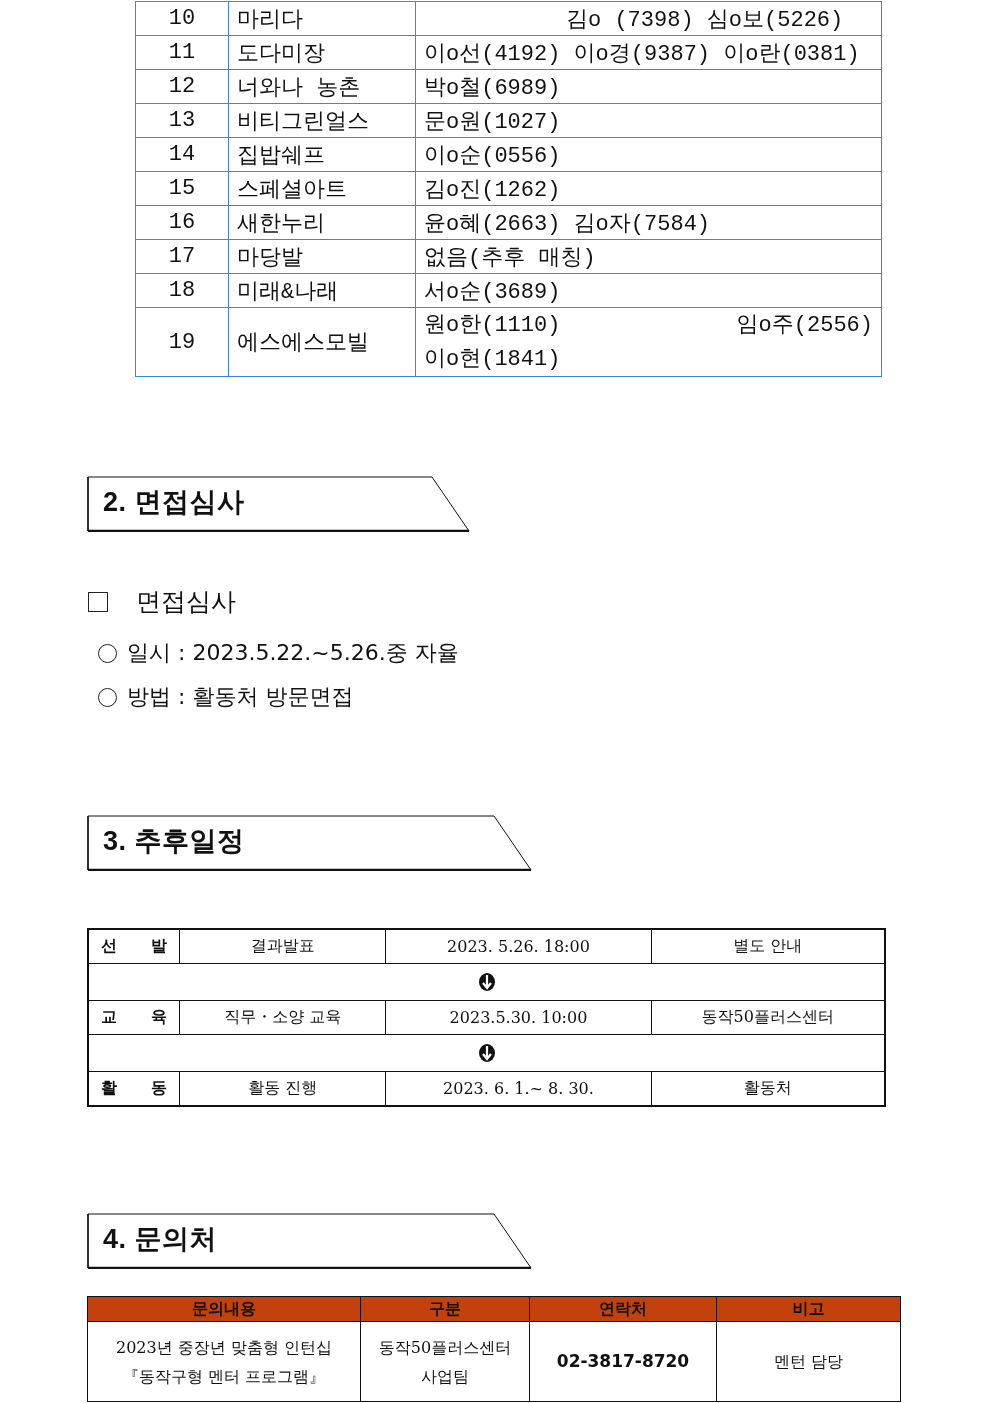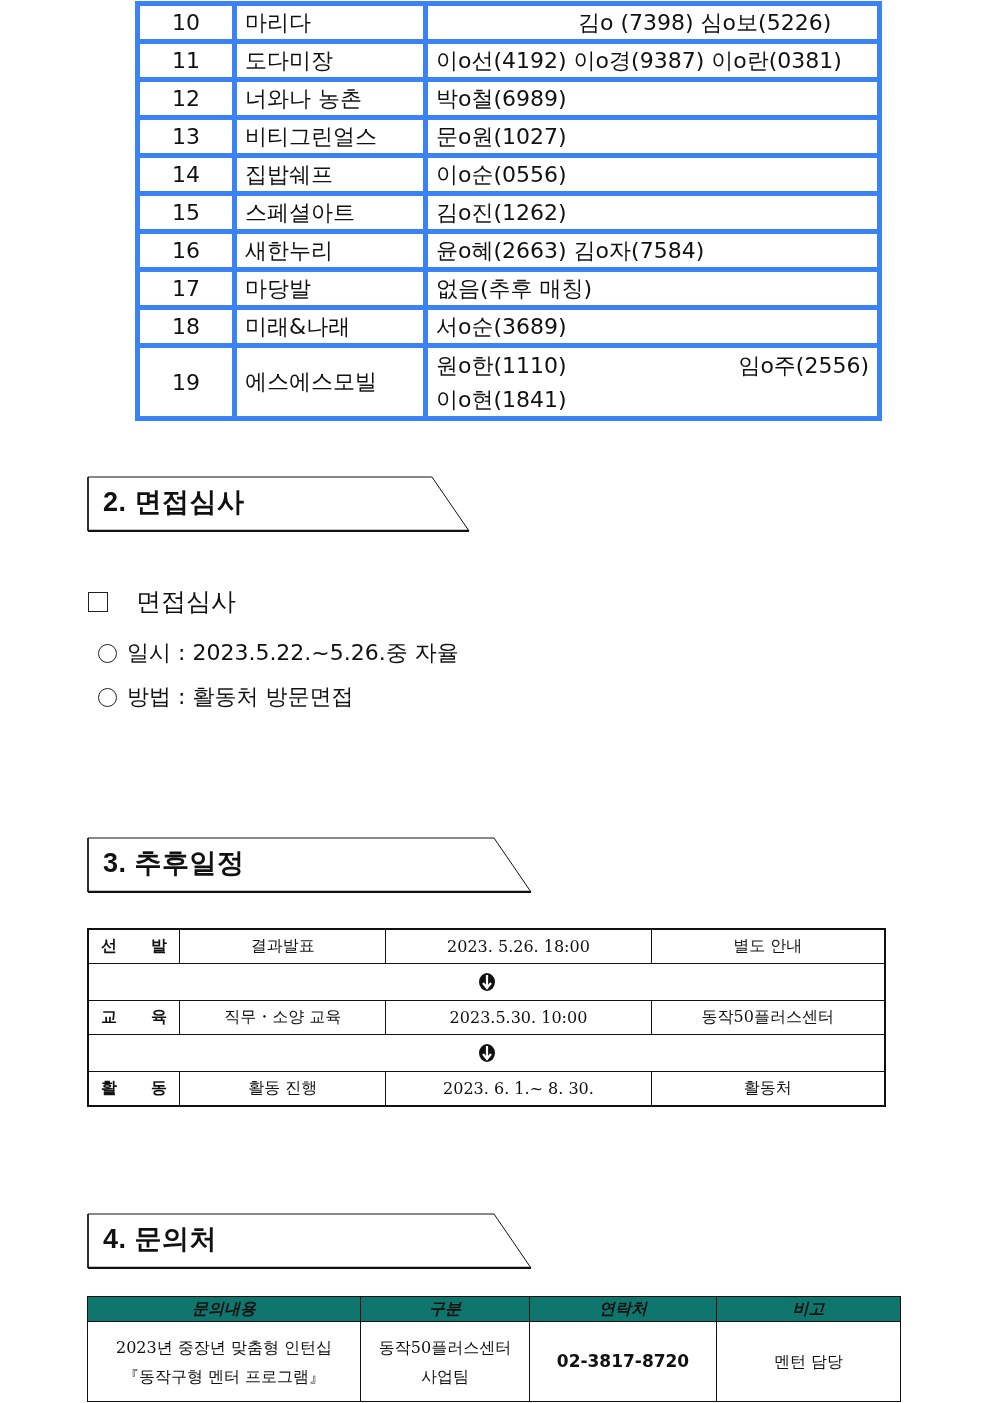--- a/index.html
+++ b/index.html
@@ -2,21 +2,21 @@
 <html><head>
 <meta charset="utf-8">
 <style>
   html, body { margin:0; padding:0; background:#fff; }
   body { width:992px; height:1403px; position:relative; overflow:hidden;
          font-family:"DejaVu Sans", sans-serif; color:#111; }
   .abs { position:absolute; }
 
   
   #t1 { left:135px; top:1px; width:747px; border-collapse:collapse; font-size:22px; }
-  #t1 td { border:5px solid #3b82f6; height:33px; padding:0 8px; white-space:nowrap; }
+  #t1 td { border:1px solid #3b82f6; height:33px; padding:0 8px; white-space:nowrap;font-family:Liberation Mono, monospace; }
   #t1 td.no { width:76px; text-align:center; }
   #t1 td.co { width:170px; }
   #t1 td.nm { }
   #t1 tr.tall td { height:68px; }
   .row10-names { padding-left:150px !important; }
   .split { display:flex; justify-content:space-between; line-height:36px; }
 
   
   .sec { position:absolute; height:56px; }
   .sec svg { position:absolute; left:0; top:0; }
@@ -35,21 +35,21 @@
   #t3 th { background:#d4d4d4; font-weight:bold; height:32px; border-bottom:1px solid #111; }
   #t3 td.cat { width:90px; font-weight:bold; }
   #t3 td.cat span { display:flex; justify-content:space-between; padding:0 12px; }
   #t3 td.arrow { height:36px; }
   .arrow-ico { display:inline-block; width:18px; height:20px; vertical-align:middle; }
 
   
   #t4 { left:87px; top:1296px; width:814px; border-collapse:collapse; font-size:16px;
         font-family:"DejaVu Serif", serif; }
   #t4 th, #t4 td { border:1px solid #111; text-align:center; }
-  #t4 th { background:#0f766e; height:22px; font-weight:bold;font-style:italic; }
+  #t4 th { background:#c2410c; height:22px; font-weight:bold; }
   #t4 td { height:77px; line-height:29px; }
   #t4 td.phone { font-family:"DejaVu Sans", sans-serif; font-weight:bold; font-size:17px; }
 </style>
 </head>
 <body>
 
 <table id="t1" class="abs">
   <tbody>
       <tr>
     <td class="no">10</td>
@@ -125,21 +125,21 @@
 </div>
 <div class="abs item" style="top:638px;">
   <span class="circ"></span>
   <span>일시 : 2023.5.22.~5.26.중 자율</span>
 </div>
 <div class="abs item" style="top:682px;">
   <span class="circ"></span>
   <span>방법 : 활동처 방문면접</span>
 </div>
 
-<div class="sec" style="left:87px; top:815px; width:447px;margin-top:22px;">
+<div class="sec" style="left:87px; top:815px; width:447px;">
   <svg width="447" height="56">
     <path d="M1 1 H407 L444 55 H1 Z" fill="#fff" stroke="#111" stroke-width="1"></path>
     <path d="M1 55 H444" stroke="#111" stroke-width="2.5"></path>
     <path d="M1 1 V55" stroke="#111" stroke-width="1.5"></path>
   </svg>
   <div class="lbl">3. 추후일정</div>
 </div>
 
 <table id="t3" class="abs">
   <tbody>

